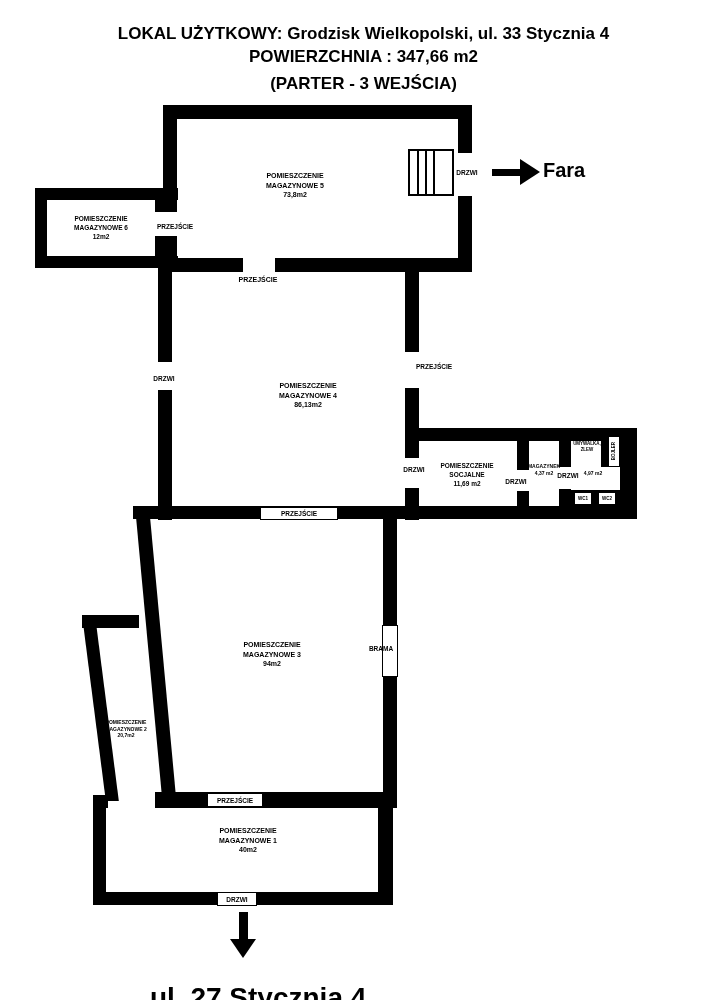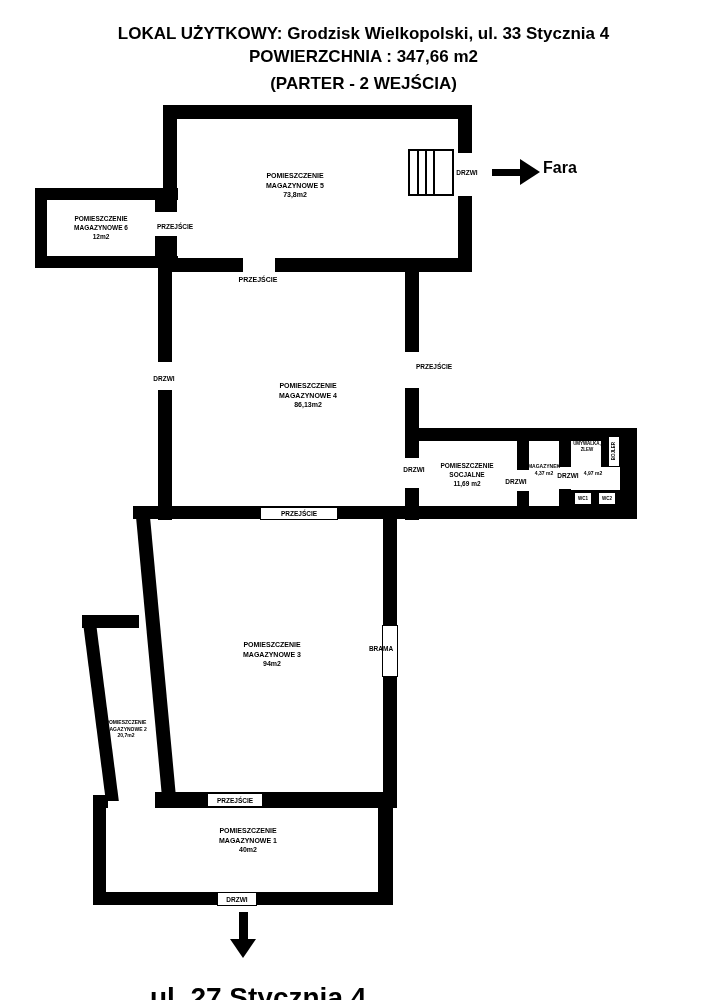--- a/index.html
+++ b/index.html
@@ -38,40 +38,40 @@
   .skew53{transform:skewX(5.3deg);transform-origin:top left;}
   .skew73{transform:skewX(7.3deg);transform-origin:top left;}
 </style>
 </head>
 <body>
 
 <div class="plan">
 
   <div class="title" style="top:24px;">LOKAL UŻYTKOWY: Grodzisk Wielkopolski, ul. 33 Stycznia 4</div>
   <div class="title" style="top:47px;">POWIERZCHNIA : 347,66 m2</div>
-  <div class="title" style="top:74px;">(PARTER - 2 WEJŚCIA)</div>
+  <div class="title" style="top:74px;">(PARTER - 3 WEJŚCIA)</div>
 
   <div class="wall" style="left:163px;top:105px;width:309px;height:14px;"></div>
   <div class="wall" style="left:163px;top:105px;width:14px;height:107px;"></div>
   <div class="wall" style="left:163px;top:236px;width:14px;height:36px;"></div>
   <div class="wall" style="left:458px;top:105px;width:14px;height:48px;"></div>
   <div class="wall" style="left:458px;top:196px;width:14px;height:76px;"></div>
   <div class="wall" style="left:163px;top:258px;width:80px;height:14px;"></div>
   <div class="wall" style="left:275px;top:258px;width:197px;height:14px;"></div>
 
   <div class="stairs" style="left:408px;top:149px;width:46px;height:47px;">
     <span class="sline" style="left:7px;"></span>
     <span class="sline" style="left:15px;"></span>
     <span class="sline" style="left:23px;"></span>
   </div>
 
   <div class="lbl f65" style="left:450px;top:168px;width:34px;">DRZWI</div>
   <div class="arrow-shaft" style="left:492px;top:169px;width:28px;height:7px;"></div>
   <div class="arrow-head-right" style="left:520px;top:159px;"></div>
-  <div class="lbl" style="left:543px;top:159px;width:70px;font-size:16px;text-align:left;">Fara</div>
+  <div class="lbl" style="left:543px;top:159px;width:70px;font-size:20px;text-align:left;">Fara</div>
 
   <div class="lbl f7" style="left:215px;top:171px;width:160px;">
     <div>POMIESZCZENIE</div>
     <div>MAGAZYNOWE 5</div>
     <div>73,8m2</div>
   </div>
 
   <div class="lbl f7" style="left:228px;top:275px;width:60px;">PRZEJŚCIE</div>
 
   <div class="wall" style="left:35px;top:188px;width:143px;height:12px;"></div>

